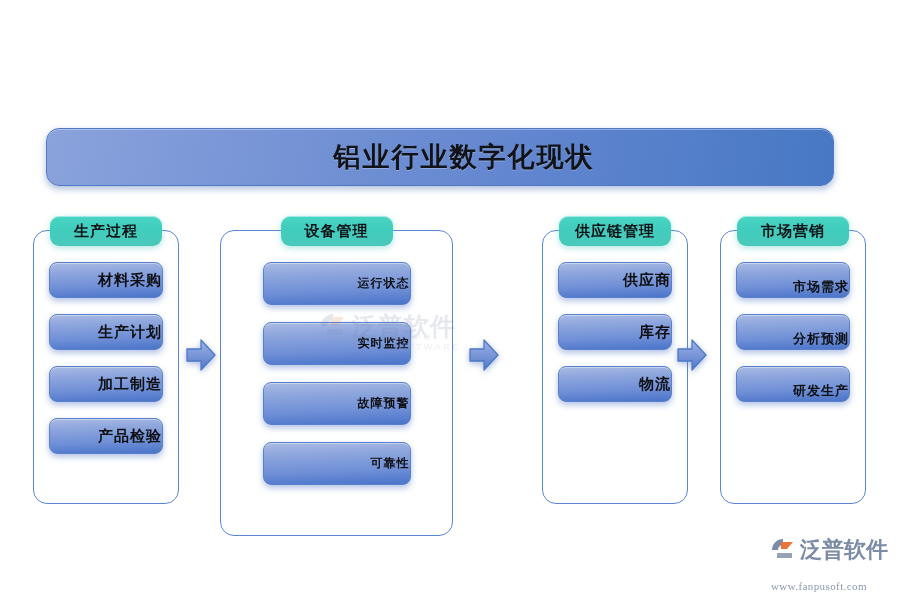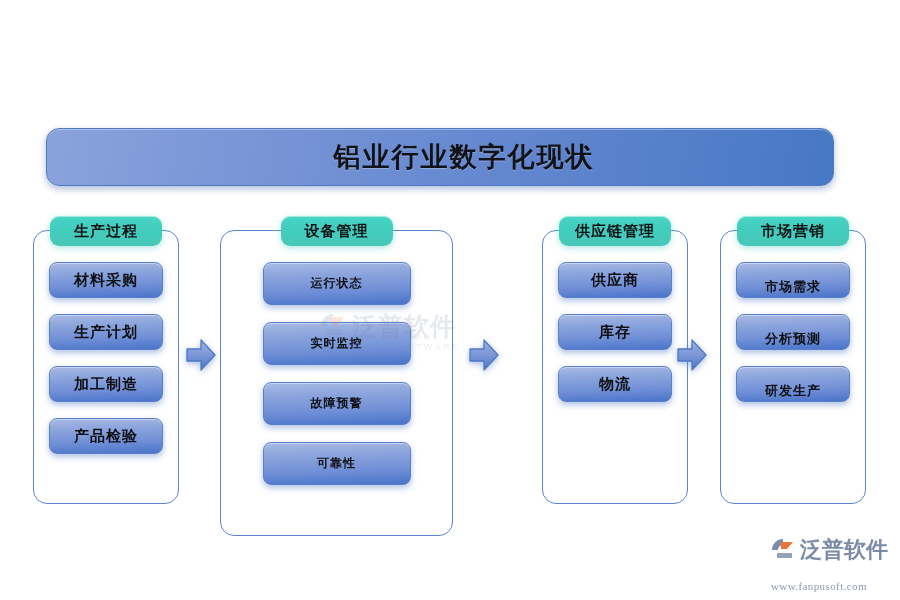--- a/index.html
+++ b/index.html
@@ -52,21 +52,21 @@
   }
   .col-items{ position:absolute; left:0; top:46px; width:100%; z-index:3; }
 
   
   .pill{
     position:relative; margin:0 auto 16px auto;
     border-radius:8px;
     background:linear-gradient(178deg,#a9bbe4 0%,#8fa7dd 26%,#6e8ed6 68%,#4a74c9 100%);
     border:1px solid #5b80cb;
     box-shadow:0 3px 6px rgba(80,120,195,.45), inset 0 1px 0 rgba(255,255,255,.40);
-    display:flex; align-items:center; justify-content:center;
+    display:flex; align-items:center; justify-content:flex-end;
   }
   .pill .txt{
     font-size:16px; font-weight:bold; color:#0e1014; letter-spacing:1px;
     white-space:nowrap;
   }
 
   .c1 .pill{ width:114px; height:36px; margin-bottom:16px; }
   .c1 .pill .txt{ font-size:15px; }
   .c2 .pill{ width:148px; height:43px; margin-bottom:17px; }
   .c2 .pill .txt{ font-size:12px; }

